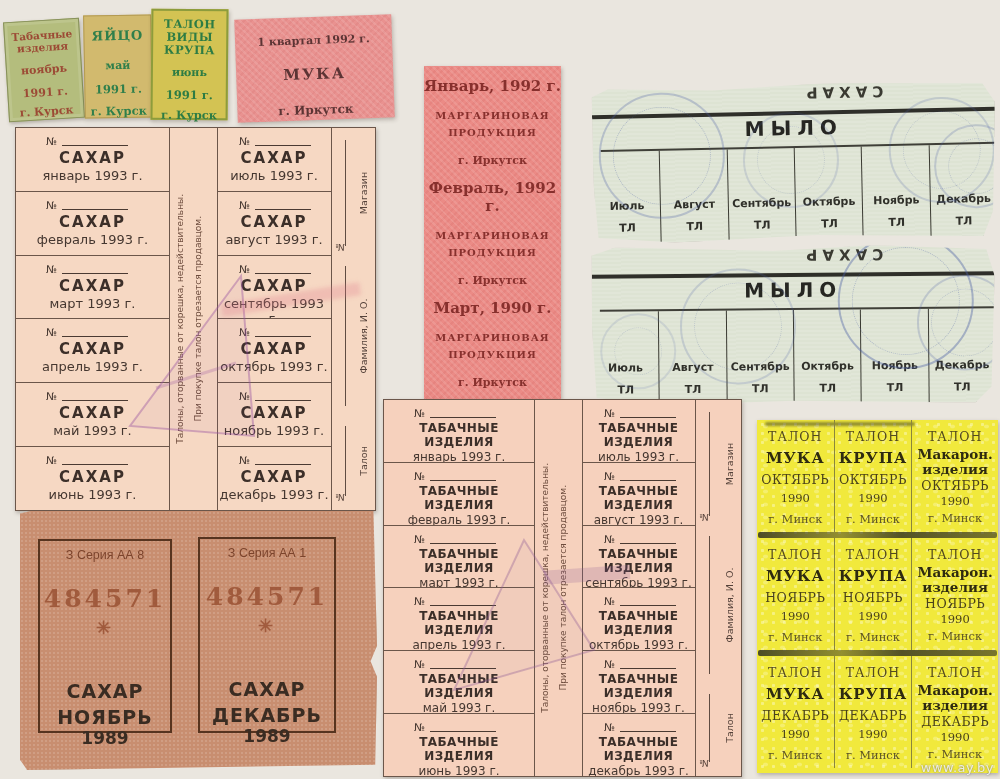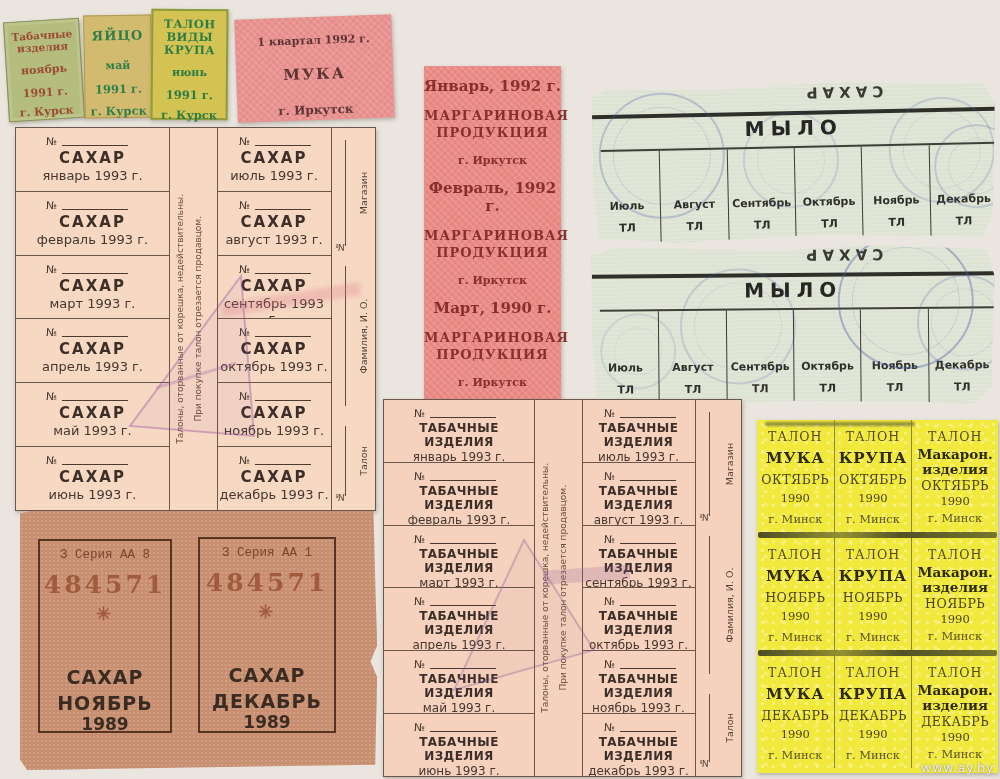--- a/index.html
+++ b/index.html
@@ -38,21 +38,21 @@
   .muka .c{font-size:12px;font-weight:bold;margin-top:20px;}
 
   
   .marg{left:424px;top:66px;width:137px;height:333px;background:#eb8b86;color:#87302d;
         text-align:center;font-family:"DejaVu Serif",serif;font-weight:bold;
         background-image:repeating-linear-gradient(45deg,rgba(255,255,255,.10) 0 2px,transparent 2px 5px),
                          repeating-linear-gradient(-45deg,rgba(170,50,50,.08) 0 2px,transparent 2px 5px);
         display:flex;flex-direction:column;}
   .marg .sec{flex:1;display:flex;flex-direction:column;justify-content:center;}
   .marg .mo{font-size:15px;}
-  .marg .p{font-size:13px;letter-spacing:1px;line-height:17px;margin-top:12px;}
+  .marg .p{font-size:10px;letter-spacing:1px;line-height:17px;margin-top:12px;}
   .marg .c{font-size:11px;margin-top:13px;}
 
   
   .sheet{background:#f6d8c3;border:1.5px solid #6b564a;color:#453730;}
   .sugar{left:15px;top:127px;width:359px;height:382px;}
   .tob{left:383px;top:399px;width:357px;height:376px;background:#f6d1bd;}
   .colL,.colR{position:absolute;top:0;bottom:0;display:flex;flex-direction:column;}
   .sugar .colL{left:0;width:153px;}  .sugar .spine{left:153px;width:47px;}
   .sugar .colR{left:201px;width:114px;} .sugar .stub{left:315px;}
   .tob .colL{left:0;width:150px;}   .tob .spine{left:150px;width:47px;}
@@ -109,23 +109,23 @@
                border:1.5px dotted rgba(75,95,165,.33);}
 
   
   .brown{left:20px;top:511px;width:357px;height:259px;background:#c88e70;color:#3a2c22;
          background-image:radial-gradient(rgba(255,255,255,.14) 1px,transparent 1px);
          background-size:4px 4px;
          clip-path:polygon(0 1%,3% 0,99% 0,100% 52%,98.2% 58%,100% 64%,99.5% 98%,2% 100%,0 96%);}
   .bcell{position:absolute;border:2px solid #57341f;text-align:center;}
   .bcell.L{left:18px;top:28px;width:130px;height:190px;}
   .bcell.R{left:178px;top:26px;width:134px;height:192px;}
-  .bser{font-family:Liberation Mono, monospace;font-size:12.5px;color:#7c442c;margin-top:7px;}
+  .bser{font-family:Liberation Sans, sans-serif;font-size:12.5px;color:#7c442c;margin-top:7px;}
   .bnum{font-family:"DejaVu Serif",serif;font-size:25px;font-weight:bold;color:#9a5234;
-        letter-spacing:3px;margin-top:8px;opacity:.85;}
+        letter-spacing:3px;margin-top:22px;opacity:.85;}
   .bnum .star{font-size:18px;vertical-align:2px;}
   .bprod{font-size:19px;font-weight:bold;margin-top:38px;letter-spacing:1px;}
   .bmon{font-size:19px;font-weight:bold;margin-top:4px;letter-spacing:1px;}
   .byear{font-size:17px;font-weight:bold;}
   .bfoot{position:absolute;left:10px;right:12px;top:226px;display:flex;justify-content:space-between;
          font-family:"DejaVu Serif",serif;font-size:10.5px;color:#6e432d;opacity:.85;}
 
   
   .minsk{left:757px;top:420px;width:241px;height:353px;background:#f1e93c;color:#3c3714;
          background-image:radial-gradient(rgba(255,255,255,.35) 1.5px,transparent 2px),

